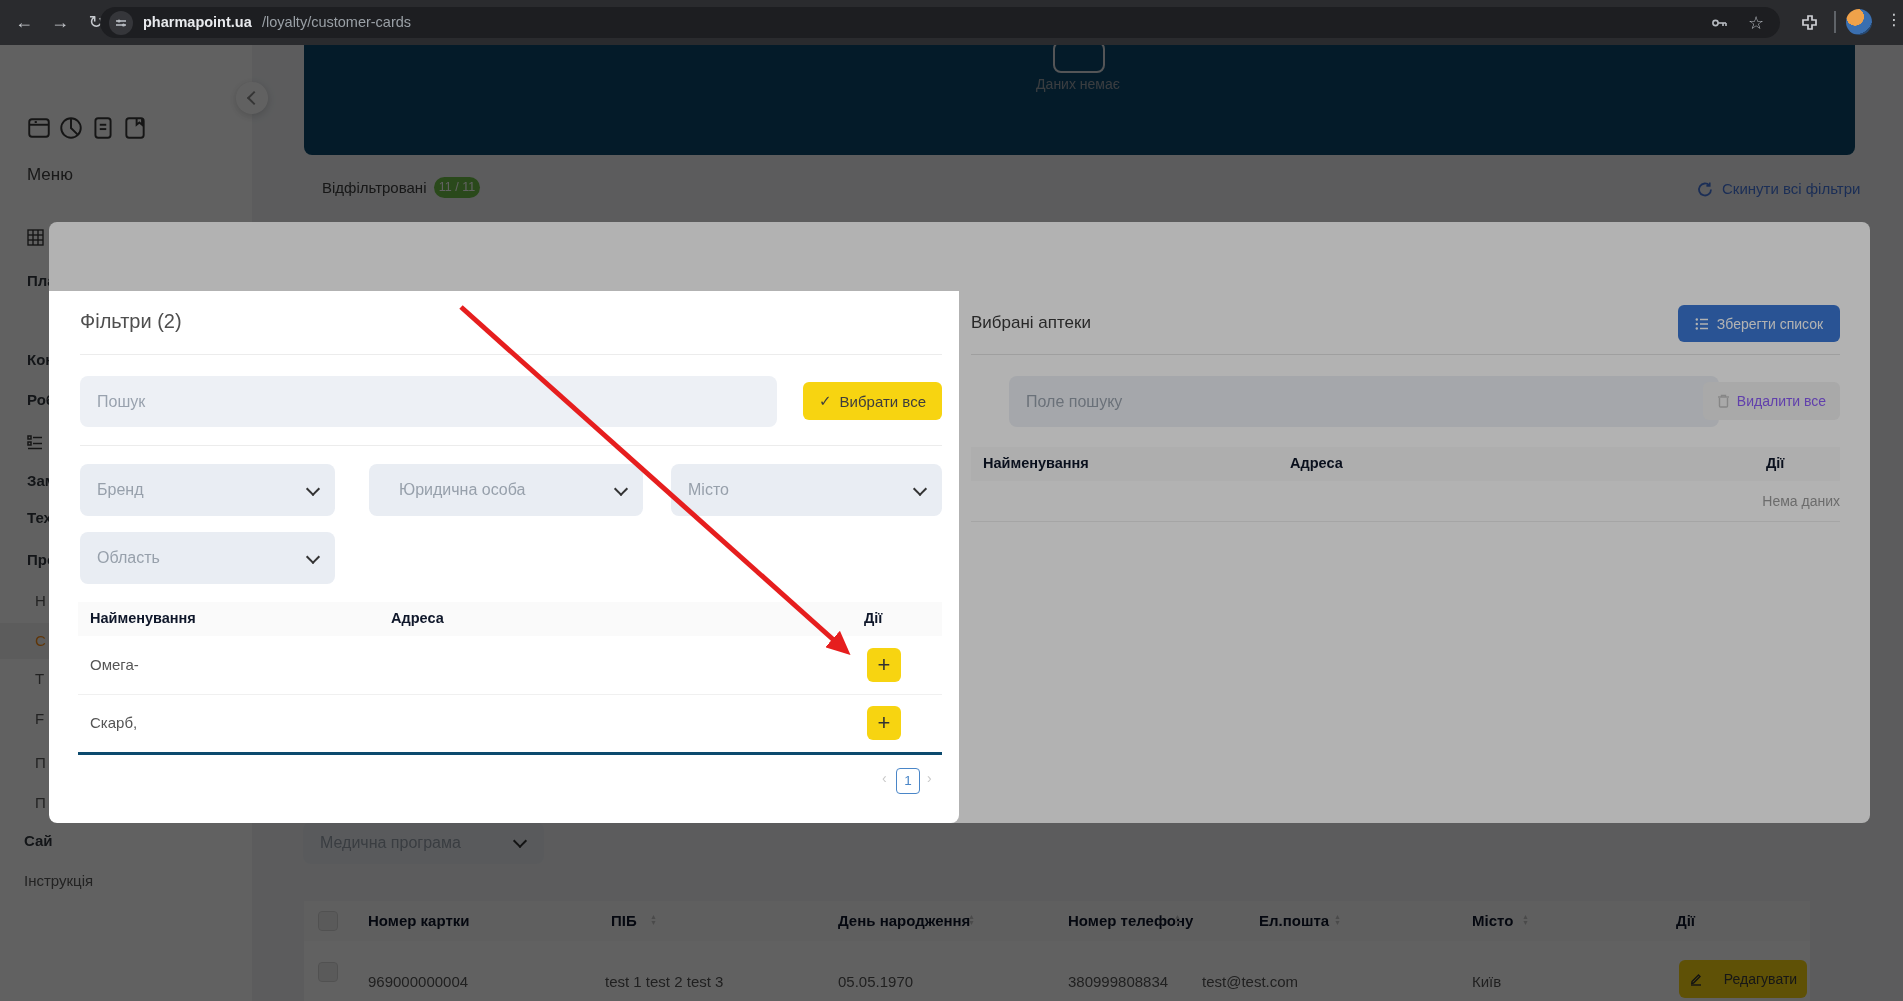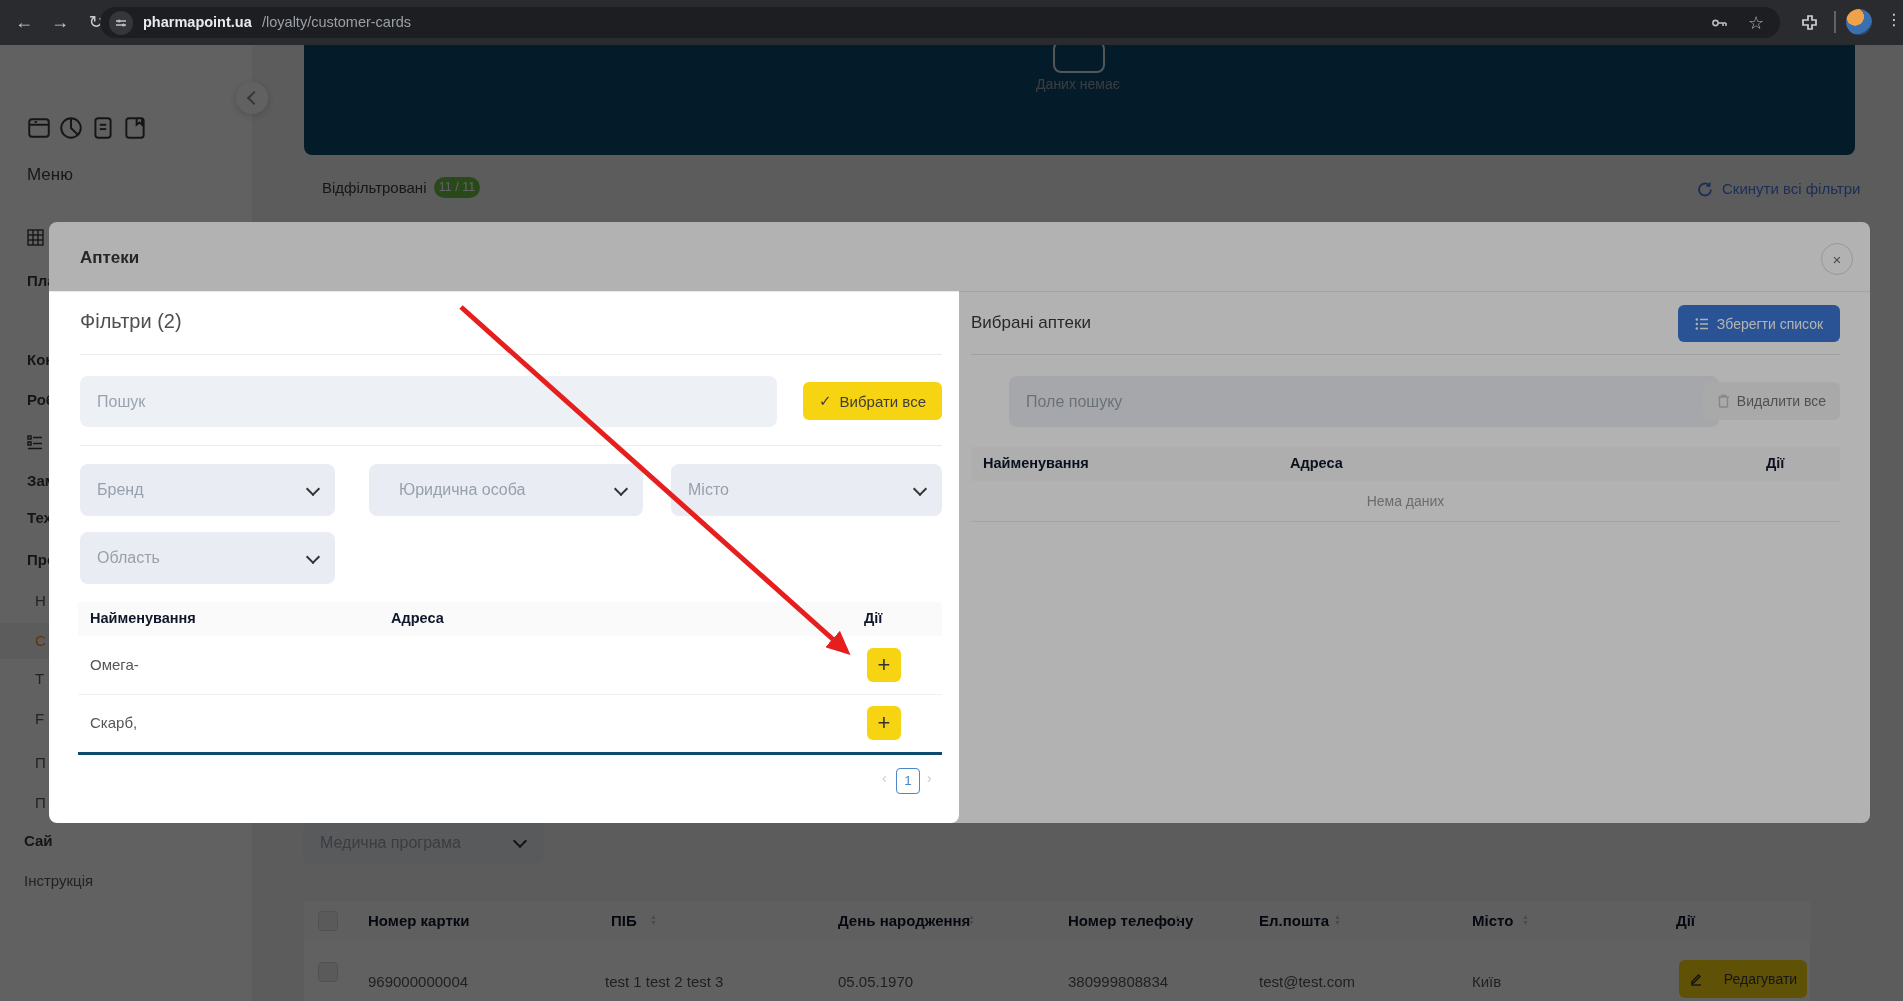--- a/index.html
+++ b/index.html
@@ -209,40 +209,36 @@
         <span>▼</span>
       </div>
     <div class="abs th" style="left:1372px;top:11px;">Дії</div>
   </div>
   <div class="abs" style="left:52px;top:896px;width:1506px;height:60px;background:#fff;">
     <div class="abs cbx" style="left:14px;top:21px;"></div>
     <div class="abs td" style="left:64px;top:32px;">969000000004</div>
     <div class="abs td" style="left:301px;top:32px;">test 1 test 2 test 3</div>
     <div class="abs td" style="left:534px;top:32px;">05.05.1970</div>
     <div class="abs td" style="left:764px;top:32px;">380999808834</div>
-    <div class="abs td" style="left:955px;top:32px;">test@test.com</div>
+    <div class="abs td" style="left:898px;top:32px;">test@test.com</div>
     <div class="abs td" style="left:1168px;top:32px;">Київ</div>
     <div class="abs btn-yellow" style="left:1375px;top:19px;width:128px;height:38px;gap:21px;">
       <svg class="icon" width="14" height="14" viewBox="0 0 14 14" fill="none" stroke="#333" stroke-width="1.4">
           <path d="M3 9.5 L9.5 3 L11 4.5 L4.5 11 L2.8 11.3 z"></path>
           <line x1="2" y1="13" x2="12" y2="13"></line>
         </svg>
       <span style="font-size:14px;">Редагувати</span>
     </div>
   </div>
 </div>
 
 <div id="backdrop" class="abs"></div>
 
 <div id="modal" class="abs">
 
-  <div class="abs" style="left:0;top:0;width:1821px;height:69px;border-bottom:1px solid #eaeaea;">
-    <div class="abs" style="left:31px;top:26px;font-size:17px;font-weight:bold;color:#383838;">Аптеки</div>
-    <div class="abs" style="left:1772px;top:21px;width:30px;height:30px;border:1px solid #d9d9d9;border-radius:50%;display:flex;align-items:center;justify-content:center;color:#6b6b6b;font-size:15px;">×</div>
-  </div>
 
   <div class="abs" style="left:31px;top:88px;font-size:20px;color:#4f4f4f;">Фільтри (2)</div>
   <div class="abs divider" style="left:31px;top:132px;width:862px;"></div>
 
   <input class="inp" style="left: 31px; top: 154px; width: 663px; height: 51px;" readonly="" placeholder="Пошук">
   <div class="abs btn-yellow" style="left:754px;top:160px;width:139px;height:38px;gap:8px;font-size:15px;">
     <span>✓</span>
     <span>Вибрати все</span>
   </div>
   <div class="abs divider" style="left:31px;top:223px;width:862px;"></div>
@@ -296,36 +292,36 @@
         </g>
         <circle cx="1.8" cy="2.5" r="1.2" fill="#fff"></circle>
         <circle cx="1.8" cy="7" r="1.2" fill="#fff"></circle>
         <circle cx="1.8" cy="11.5" r="1.2" fill="#fff"></circle>
       </svg>
     <span style="font-size:14px;">Зберегти список</span>
   </div>
   <div class="abs divider" style="left:922px;top:132px;width:869px;background:#e4e4e4;"></div>
 
   <input class="inp" style="left: 960px; top: 154px; width: 676px; height: 51px;" readonly="" placeholder="Поле пошуку">
-  <div class="abs" style="left:1654px;top:160px;width:137px;height:38px;background:#f2f2f2;border-radius:6px;display:flex;align-items:center;justify-content:center;gap:7px;color:#737373;">
+  <div class="abs" style="left:1654px;top:160px;width:137px;height:38px;background:#f2f2f2;border-radius:6px;display:flex;align-items:center;justify-content:center;gap:7px;color:#8b5cf6;">
     <svg class="icon" width="13" height="14" viewBox="0 0 13 14" fill="none" stroke="#c0c0c0" stroke-width="1.4">
         <path d="M2.5 4 v8 a1 1 0 0 0 1 1 h6 a1 1 0 0 0 1-1 v-8"></path>
         <line x1="1" y1="3" x2="12" y2="3"></line>
         <path d="M4.5 3 v-1.5 h4 v1.5"></path>
       </svg>
     <span style="font-size:14px;">Видалити все</span>
   </div>
 
   <div class="abs" style="left:922px;top:225px;width:869px;height:34px;background:#fafafa;">
     <span class="abs th" style="left:12px;top:8px;font-size:14.5px;">Найменування</span>
     <span class="abs th" style="left:319px;top:8px;font-size:14.5px;">Адреса</span>
     <span class="abs th" style="left:795px;top:8px;font-size:14.5px;">Дії</span>
   </div>
   <div class="abs" style="left:922px;top:259px;width:869px;height:40px;border-bottom:1px solid #ececec;">
-    <div class="abs" style="left:0;top:12px;width:869px;text-align:center;font-size:14px;color:#9b9b9b;">Нема даних</div>
+    <div class="abs" style="left:0;top:12px;width:869px;text-align:right;font-size:14px;color:#9b9b9b;">Нема даних</div>
   </div>
 </div>
 
 <div id="tour-clip" class="abs">
   <div id="tour-hole"></div>
 </div>
 
 <svg id="arrow-layer" class="abs" viewBox="0 0 1903 1001">
   <defs>
     <marker id="arrh" markerUnits="userSpaceOnUse" markerWidth="26" markerHeight="22" refX="18" refY="11" orient="auto">

